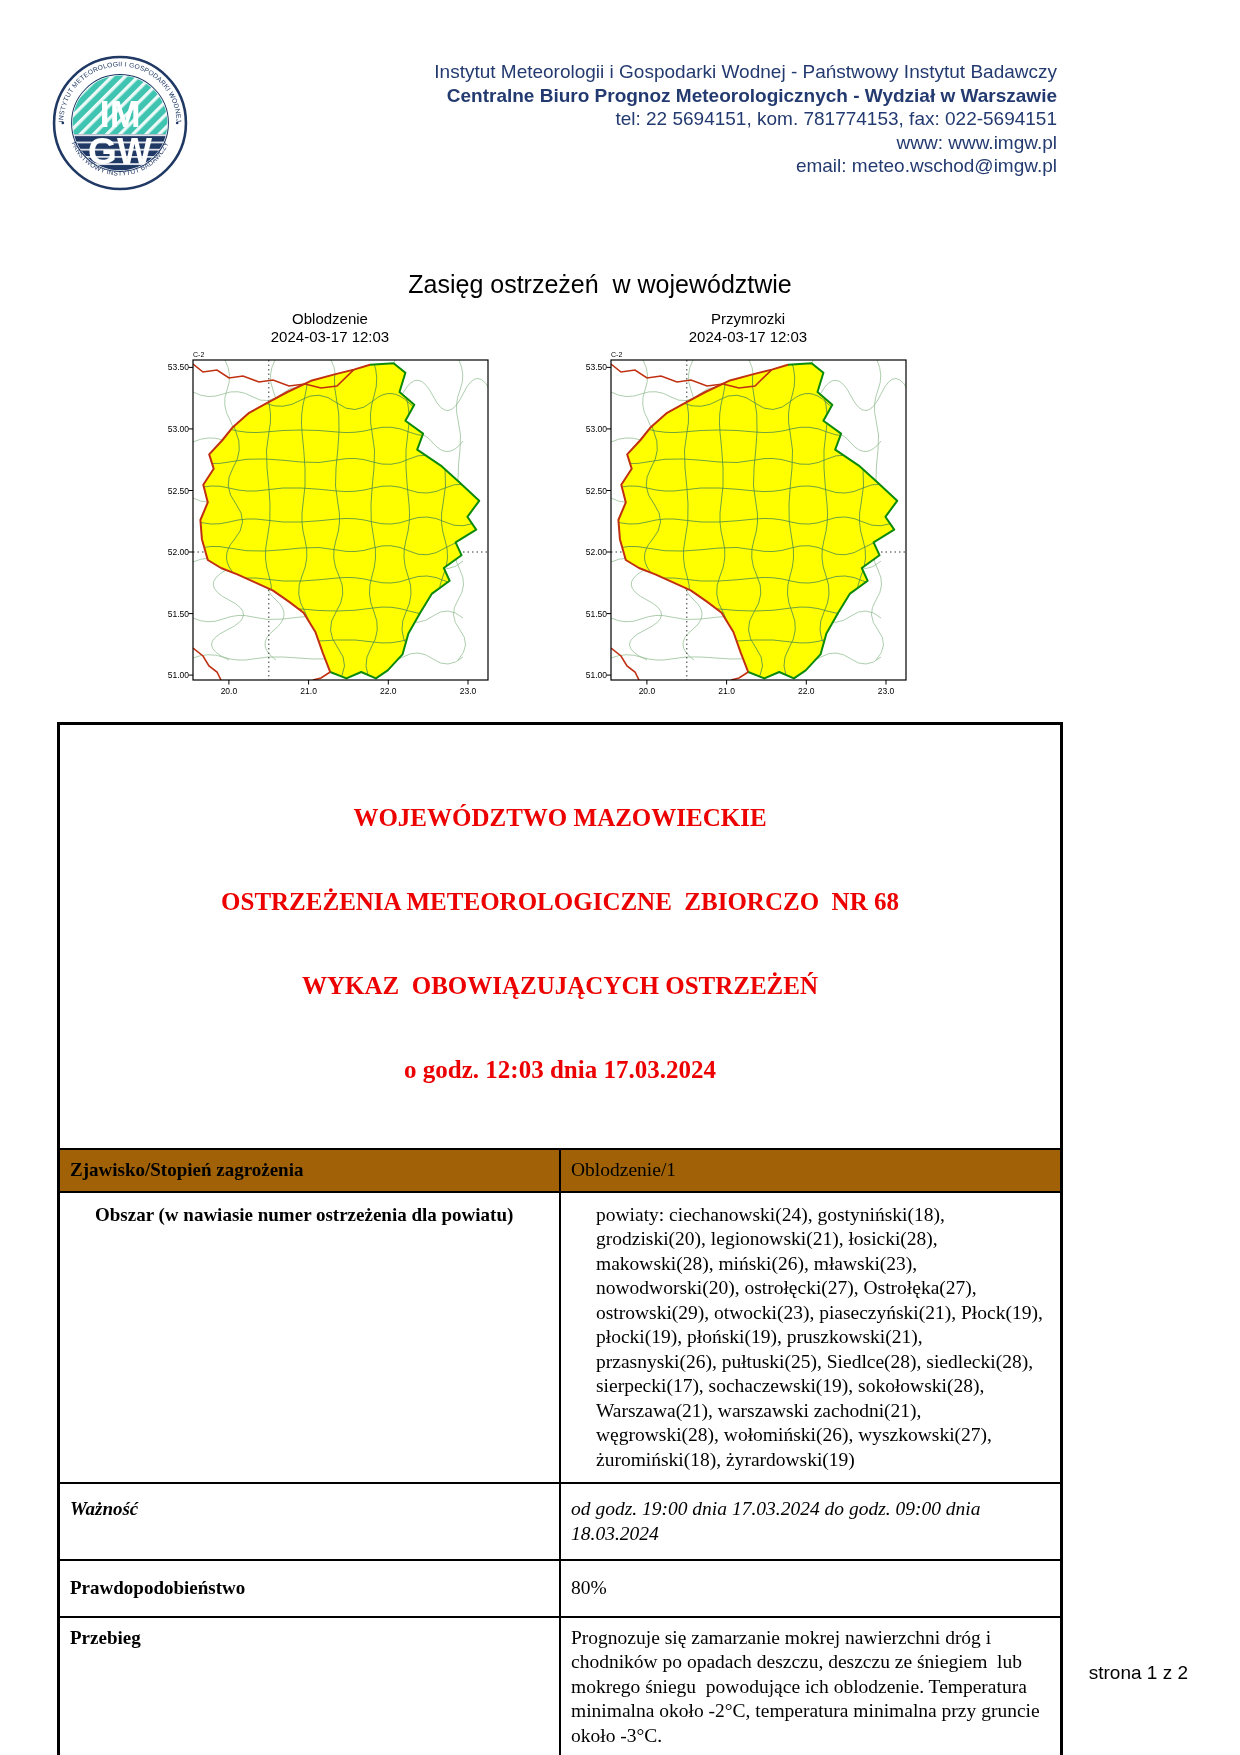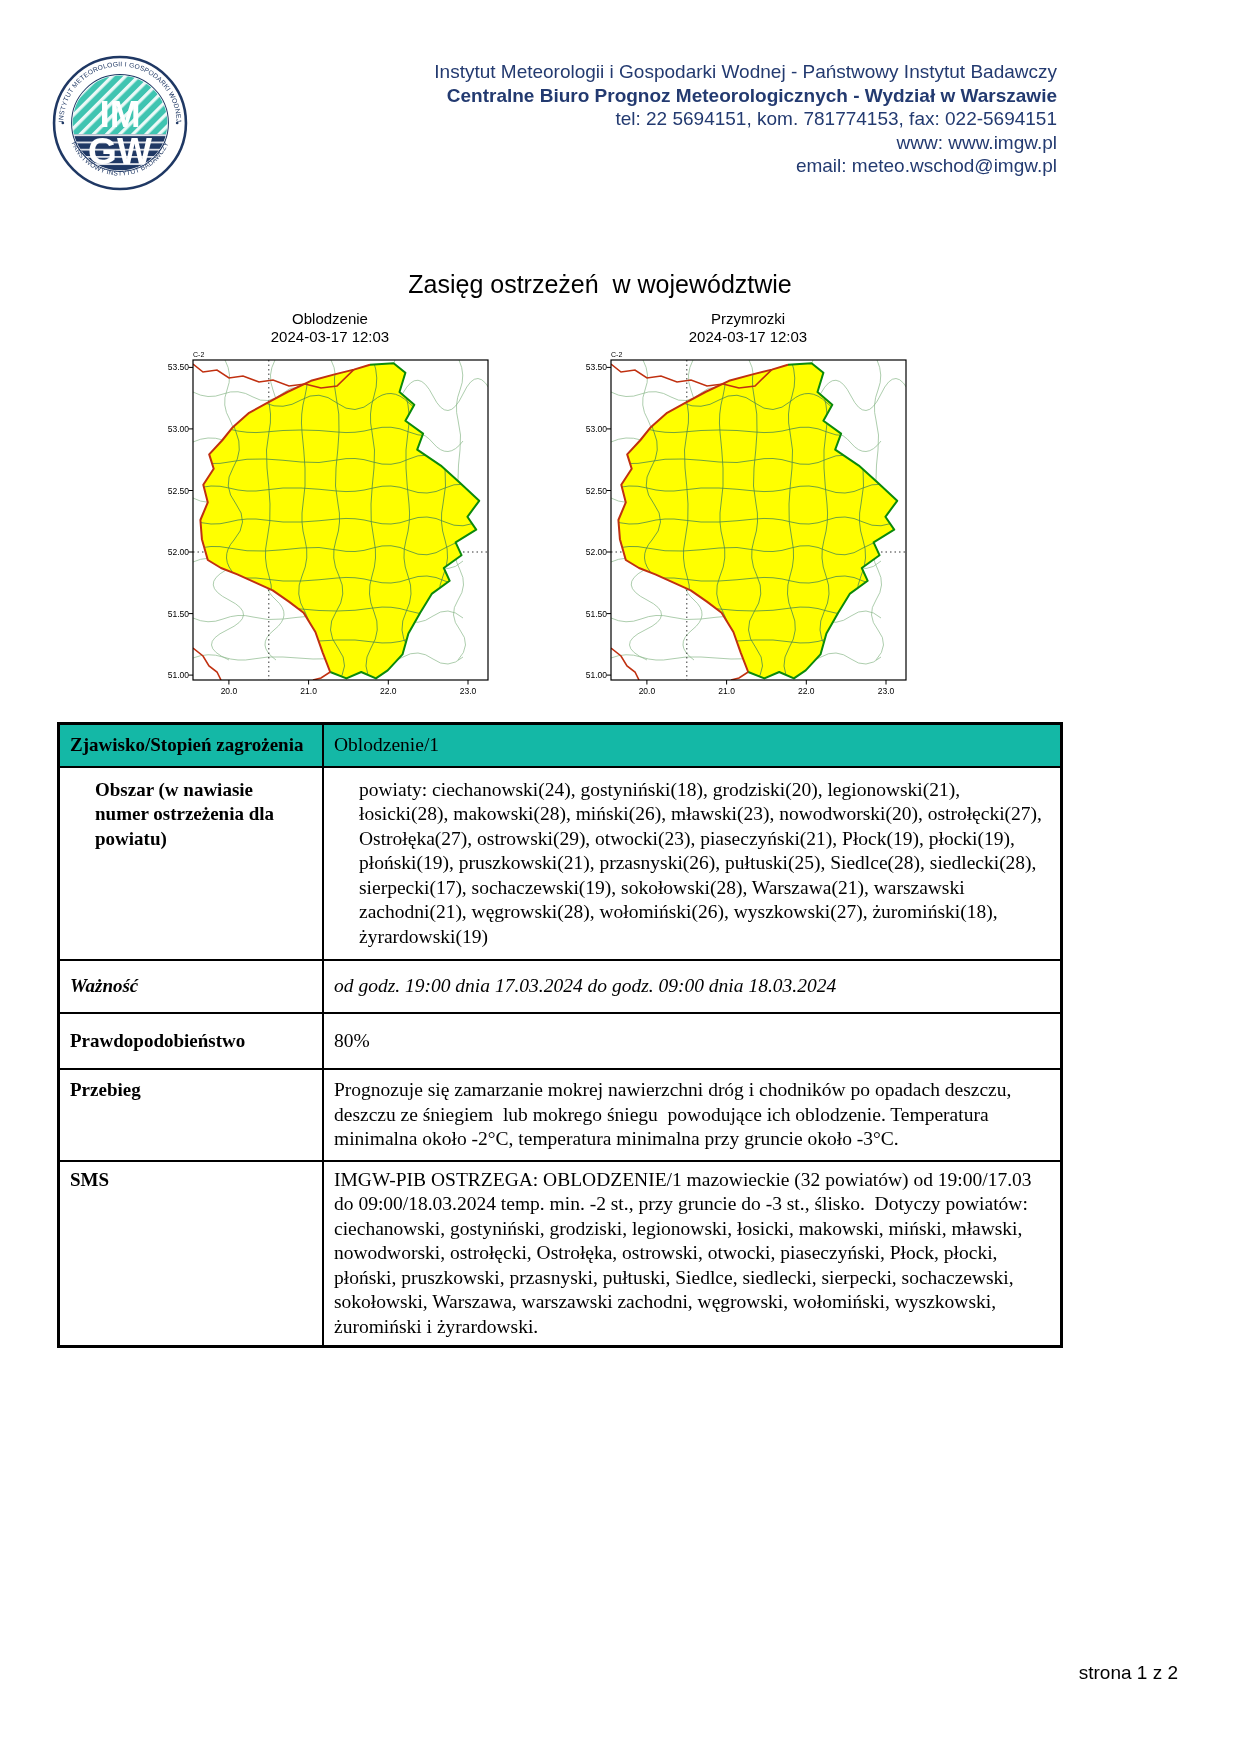--- a/index.html
+++ b/index.html
@@ -26,31 +26,31 @@
   .cnrlbl { font:7px "Liberation Sans",sans-serif; fill:#000; }
 
   
   table.warning { position:absolute; top:722px; left:57px; width:1006px;
                   border-collapse:collapse; table-layout:fixed;
                   font-family:"Liberation Serif",serif; font-size:19.5px; color:#000;
                   border:3px solid #000; }
   .warning td { border:2px solid #000; vertical-align:top;
                 padding:8px 14px 8px 10px; line-height:24.5px; white-space:pre-wrap; }
   .warning td.lbl { font-weight:bold; width:238px; font-size:19px; }
-  .warning tr.hl td { background:#14b8a6; }
+  .warning tr.hl td { background:#a16207; }
   .warning td.title-cell { text-align:center; padding:26px 8px 12px; }
   .title-line { color:#ec0000; font-weight:bold; font-size:25px; line-height:35px;
                 white-space:pre-wrap; }
   .warning tr.pad13 td { padding-top:13px; padding-bottom:13px;font-style:italic; }
   .warning tr.pad15 td { padding-top:15px; padding-bottom:15px; }
   .warning tr.pad6  td { padding-top:6px;  padding-bottom:6px; }
   .warning tr.pad10 td { padding-top:10px; padding-bottom:10px;padding-left:35px; }
 
   
-  .footer { position:absolute; top:1662px; right:62px; font-size:19px; color:#000; }
+  .footer { position:absolute; top:1662px; right:52px; font-size:19px; color:#000; }
 </style>
 </head>
 <body>
 
 <div class="page">
 
   <div class="logo">
     <svg width="136" height="136" viewBox="0 0 132 132">
       <defs>
         <pattern id="diag" width="9" height="9" patternUnits="userSpaceOnUse" patternTransform="rotate(45 66 66)">
@@ -203,20 +203,28 @@
           <text class="axlbl" x="225.3" y="344" text-anchor="middle">22.0</text>
           <text class="axlbl" x="305" y="344" text-anchor="middle">23.0</text>
         </svg>
       </div>
     </div>
 
   </div>
 
   <table class="warning">
     <tbody>
+      <tr>
+        <td class="title-cell" colspan="2">
+          <div class="title-line">WOJEWÓDZTWO MAZOWIECKIE</div>
+          <div class="title-line">OSTRZEŻENIA METEOROLOGICZNE  ZBIORCZO  NR 68</div>
+          <div class="title-line">WYKAZ  OBOWIĄZUJĄCYCH OSTRZEŻEŃ</div>
+          <div class="title-line">o godz. 12:03 dnia 17.03.2024</div>
+        </td>
+      </tr>
       <tr class="hl">
         <td class="lbl">Zjawisko/Stopień zagrożenia</td>
         <td>Oblodzenie/1</td>
       </tr>
       <tr class="pad10">
         <td class="lbl">Obszar (w nawiasie numer ostrzeżenia dla powiatu)</td>
         <td>powiaty: ciechanowski(24), gostyniński(18), grodziski(20), legionowski(21), łosicki(28), makowski(28), miński(26), mławski(23), nowodworski(20), ostrołęcki(27), Ostrołęka(27), ostrowski(29), otwocki(23), piaseczyński(21), Płock(19), płocki(19), płoński(19), pruszkowski(21), przasnyski(26), pułtuski(25), Siedlce(28), siedlecki(28), sierpecki(17), sochaczewski(19), sokołowski(28), Warszawa(21), warszawski zachodni(21), węgrowski(28), wołomiński(26), wyszkowski(27), żuromiński(18), żyrardowski(19)</td>
       </tr>
       <tr class="pad13">
         <td class="lbl">Ważność</td>

